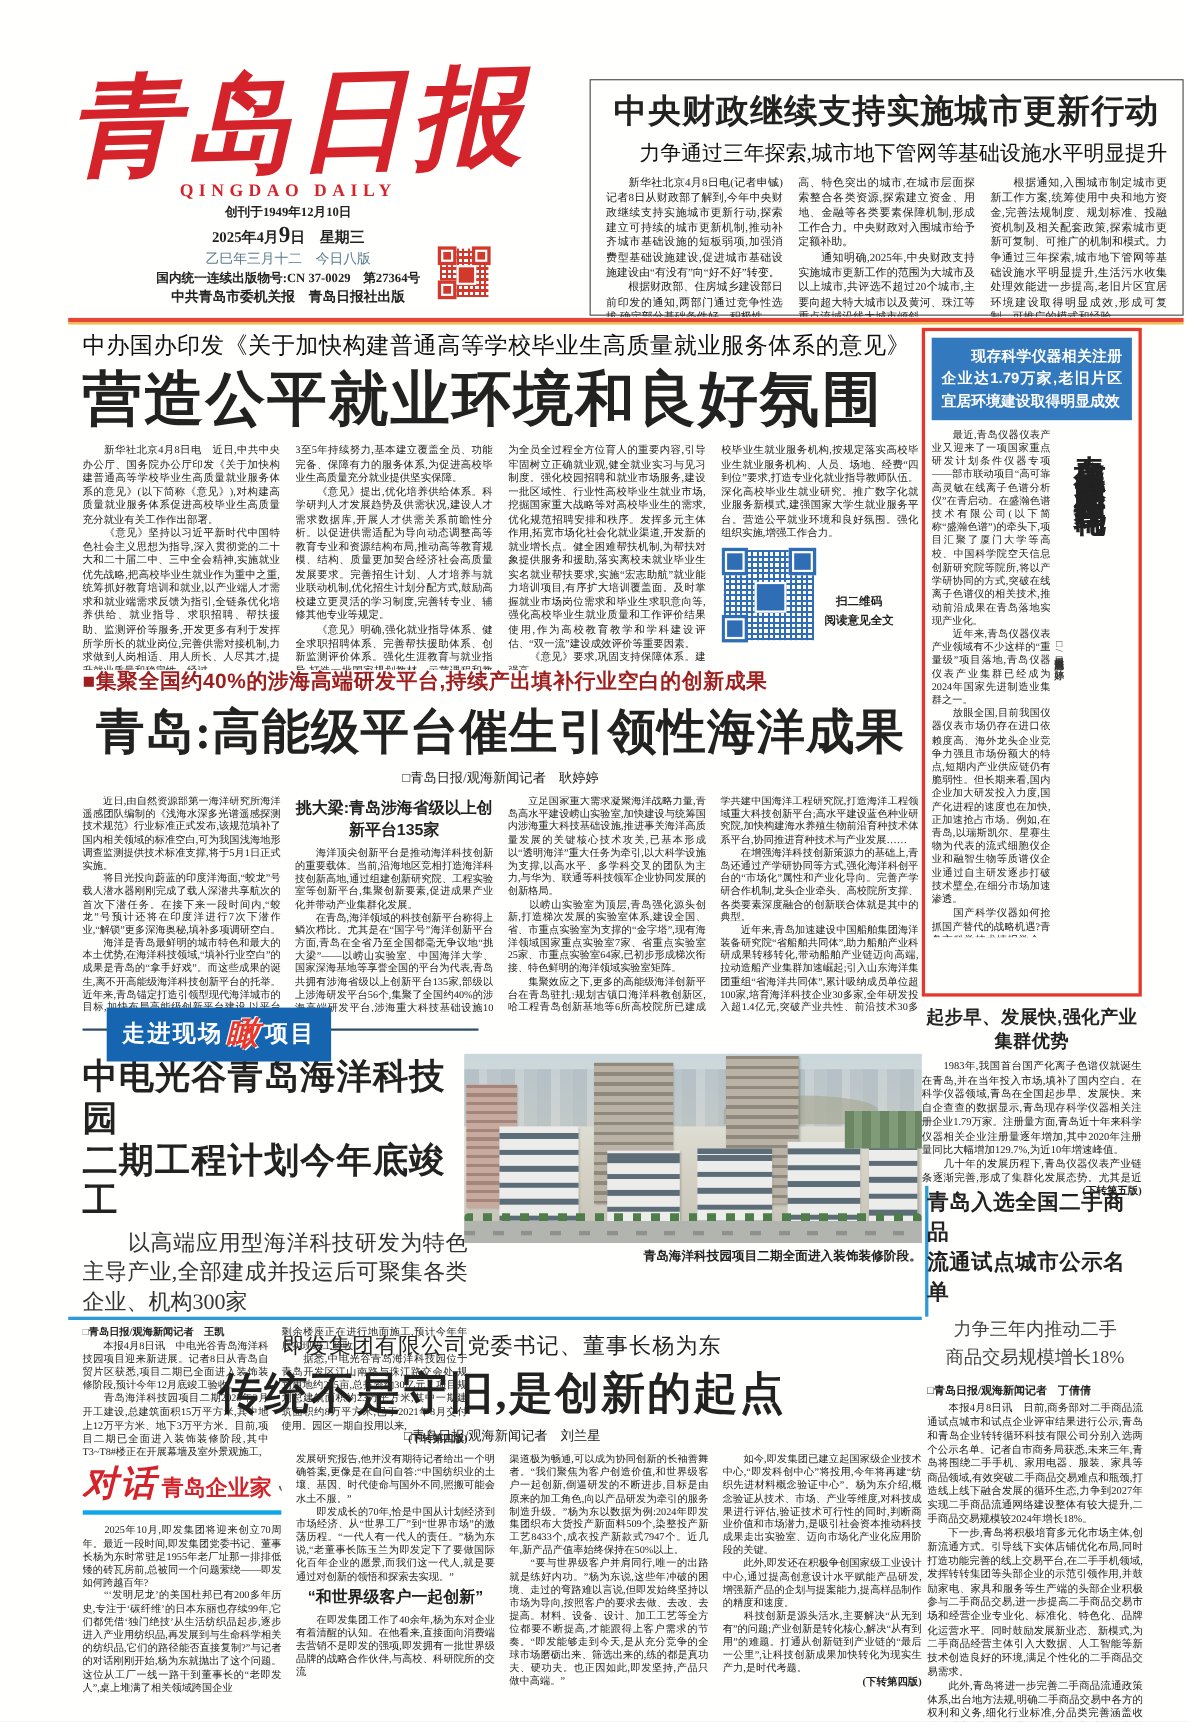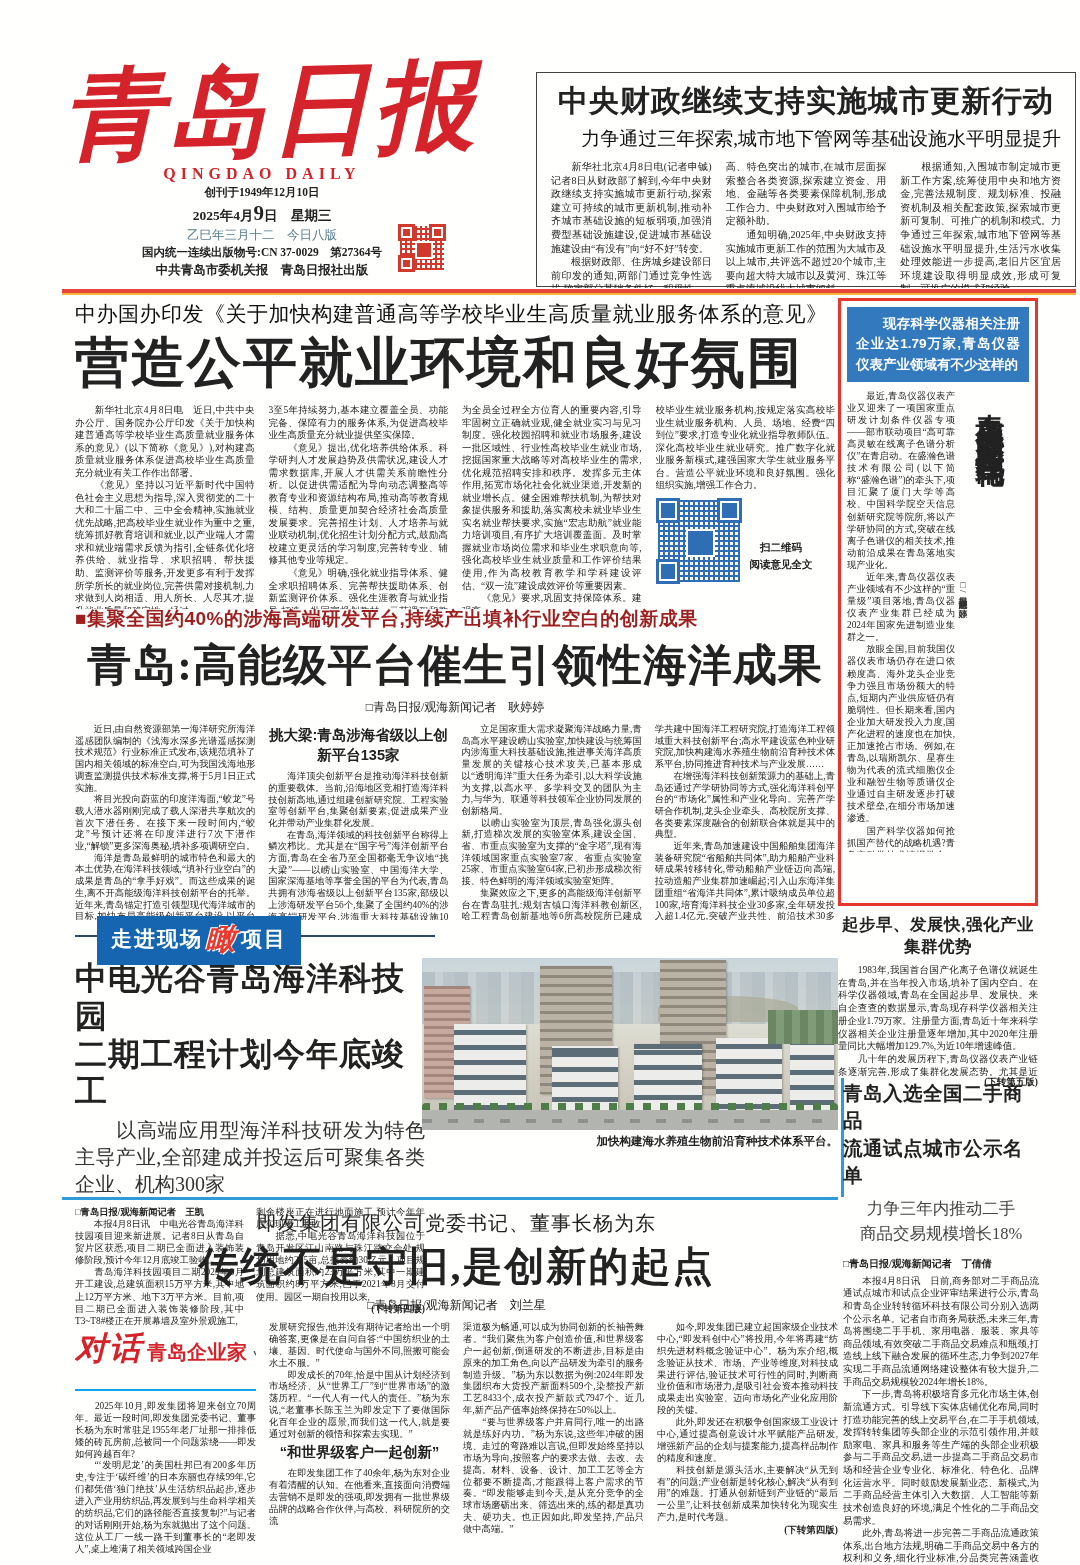--- a/index.html
+++ b/index.html
@@ -126,21 +126,21 @@
   .blue-hrule{position:absolute;left:62px;top:1197px;width:776px;height:3px;background:#2e9bd6;}
   .blue-vrule{position:absolute;left:841px;top:1078px;width:3px;height:119px;background:#2e9bd6;}
 
   
   .jifa{position:absolute;left:75px;top:1210px;width:763px;height:350px;}
   .jifa-kicker{font-size:20px;text-align:center;color:#222;letter-spacing:1px;}
   .jifa-head{font-size:40px;font-weight:bold;text-align:center;letter-spacing:2px;margin-top:2px;}
   .jifa-byline{font-size:12px;text-align:center;margin-top:3px;}
   .jifa-body{display:flex;gap:13px;margin-top:8px;height:240px;}
   .jifa-body .col{flex:1;font-size:9.3px;line-height:1.28;}
-  .dlg-badge{border-bottom:2px solid #0ea5e9;padding-bottom:20px;margin:6px 0 10px;white-space:nowrap;}
+  .dlg-badge{border-bottom:4px solid #0ea5e9;padding-bottom:4px;margin:6px 0 10px;white-space:nowrap;}
   .dlg-script{color:#d4232a;font-size:32px;font-weight:bold;font-style:italic;letter-spacing:2px;}
   .dlg-label{color:#d4232a;font-size:20px;font-weight:bold;margin-left:4px;
              font-family:"Liberation Sans","DejaVu Sans",sans-serif;}
   .mic{vertical-align:-4px;margin-left:4px;}
 
   
   .second{position:absolute;left:843px;top:1080px;width:196px;height:480px;}
   .sec-head{font-size:19.5px;font-weight:bold;line-height:1.4;letter-spacing:.5px;}
   .sec-sub{font-size:16.5px;color:#444;line-height:1.5;text-align:center;margin-top:8px;}
   .sec-byline{font-size:10px;margin-top:10px;font-weight:bold;}
@@ -206,21 +206,21 @@
             <div class="center"></div>
           </div>
           <div class="lead-qr-cap pre">扫二维码
 阅读意见全文</div>
         </div>
       </div>
     </div>
   </div>
 
   <div class="instr">
-    <div class="instr-header">现存科学仪器相关注册企业达1.79万家,青岛仪器仪表产业领域有不少这样的</div>
+    <div class="instr-header">现存科学仪器相关注册企业达1.79万家,老旧片区宜居环境建设取得明显成效</div>
     <div class="instr-flex">
       <div class="instr-body pre just col">　　最近,青岛仪器仪表产业又迎来了一项国家重点研发计划条件仪器专项——部市联动项目“高可靠高灵敏在线离子色谱分析仪”在青启动。在盛瀚色谱技术有限公司(以下简称“盛瀚色谱”)的牵头下,项目汇聚了厦门大学等高校、中国科学院空天信息创新研究院等院所,将以产学研协同的方式,突破在线离子色谱仪的相关技术,推动前沿成果在青岛落地实现产业化。
 　　近年来,青岛仪器仪表产业领域有不少这样的“重量级”项目落地,青岛仪器仪表产业集群已经成为2024年国家先进制造业集群之一。
 　　放眼全国,目前我国仪器仪表市场仍存在进口依赖度高、海外龙头企业竞争力强且市场份额大的特点,短期内产业供应链仍有脆弱性。但长期来看,国内企业加大研发投入力度,国产化进程的速度也在加快,正加速抢占市场。例如,在青岛,以瑞斯凯尔、星赛生物为代表的流式细胞仪企业和融智生物等质谱仪企业通过自主研发逐步打破技术壁垒,在细分市场加速渗透。
 　　国产科学仪器如何抢抓国产替代的战略机遇?青岛市科学技术情报学会、青岛市科学技术信息研究院发挥科技创新领域的智库作用,通过举办“预见未来”主题系列沙龙,会同融智生物、瑞斯凯尔、星赛生物等有关企业专家,形成了一份产业发展调研报告。该报告分析了青岛相关产业的发展基础及存在问题,提出推动整机与零部件协同发展、拓展需求导向的场景应用、强化产业生态支撑等相关建议。报告表明,青岛的国产科学仪器企业要加速突围,寻求新的发展契机。</div>
       <div class="instr-byline">□青岛日报/观海新闻记者　耿婷婷</div>
       <div class="instr-title">青岛仪器仪表产业发力国产化高端化</div>
     </div>
   </div>
 
@@ -284,21 +284,21 @@
       <div class="bld tower" style="left:238px;top:2px;width:66px;height:134px;"></div>
       <div class="bld white-b" style="left:32px;top:66px;width:72px;height:86px;"></div>
       <div class="bld white-b" style="left:130px;top:88px;width:66px;height:64px;"></div>
       <div class="bld white-b" style="left:212px;top:86px;width:68px;height:66px;"></div>
       <div class="bld white-b" style="left:294px;top:80px;width:66px;height:72px;"></div>
       <div class="bld white-b" style="left:368px;top:76px;width:44px;height:76px;"></div>
       <div class="green-roof"></div>
       <div class="ph-trees"></div>
       <div class="ph-road"></div>
     </div>
-    <div class="photo-cap">加快构建海水养殖生物前沿育种技术体系平台。</div>
+    <div class="photo-cap">青岛海洋科技园项目二期全面进入装饰装修阶段。</div>
   </div>
 
   <div class="blue-hrule"></div>
   <div class="blue-vrule"></div>
 
   <div class="jifa">
     <div class="jifa-kicker">即发集团有限公司党委书记、董事长杨为东</div>
     <div class="jifa-head">传统不是守旧,是创新的起点</div>
     <div class="jifa-byline">□青岛日报/观海新闻记者　刘兰星</div>
     <div class="jifa-body">

